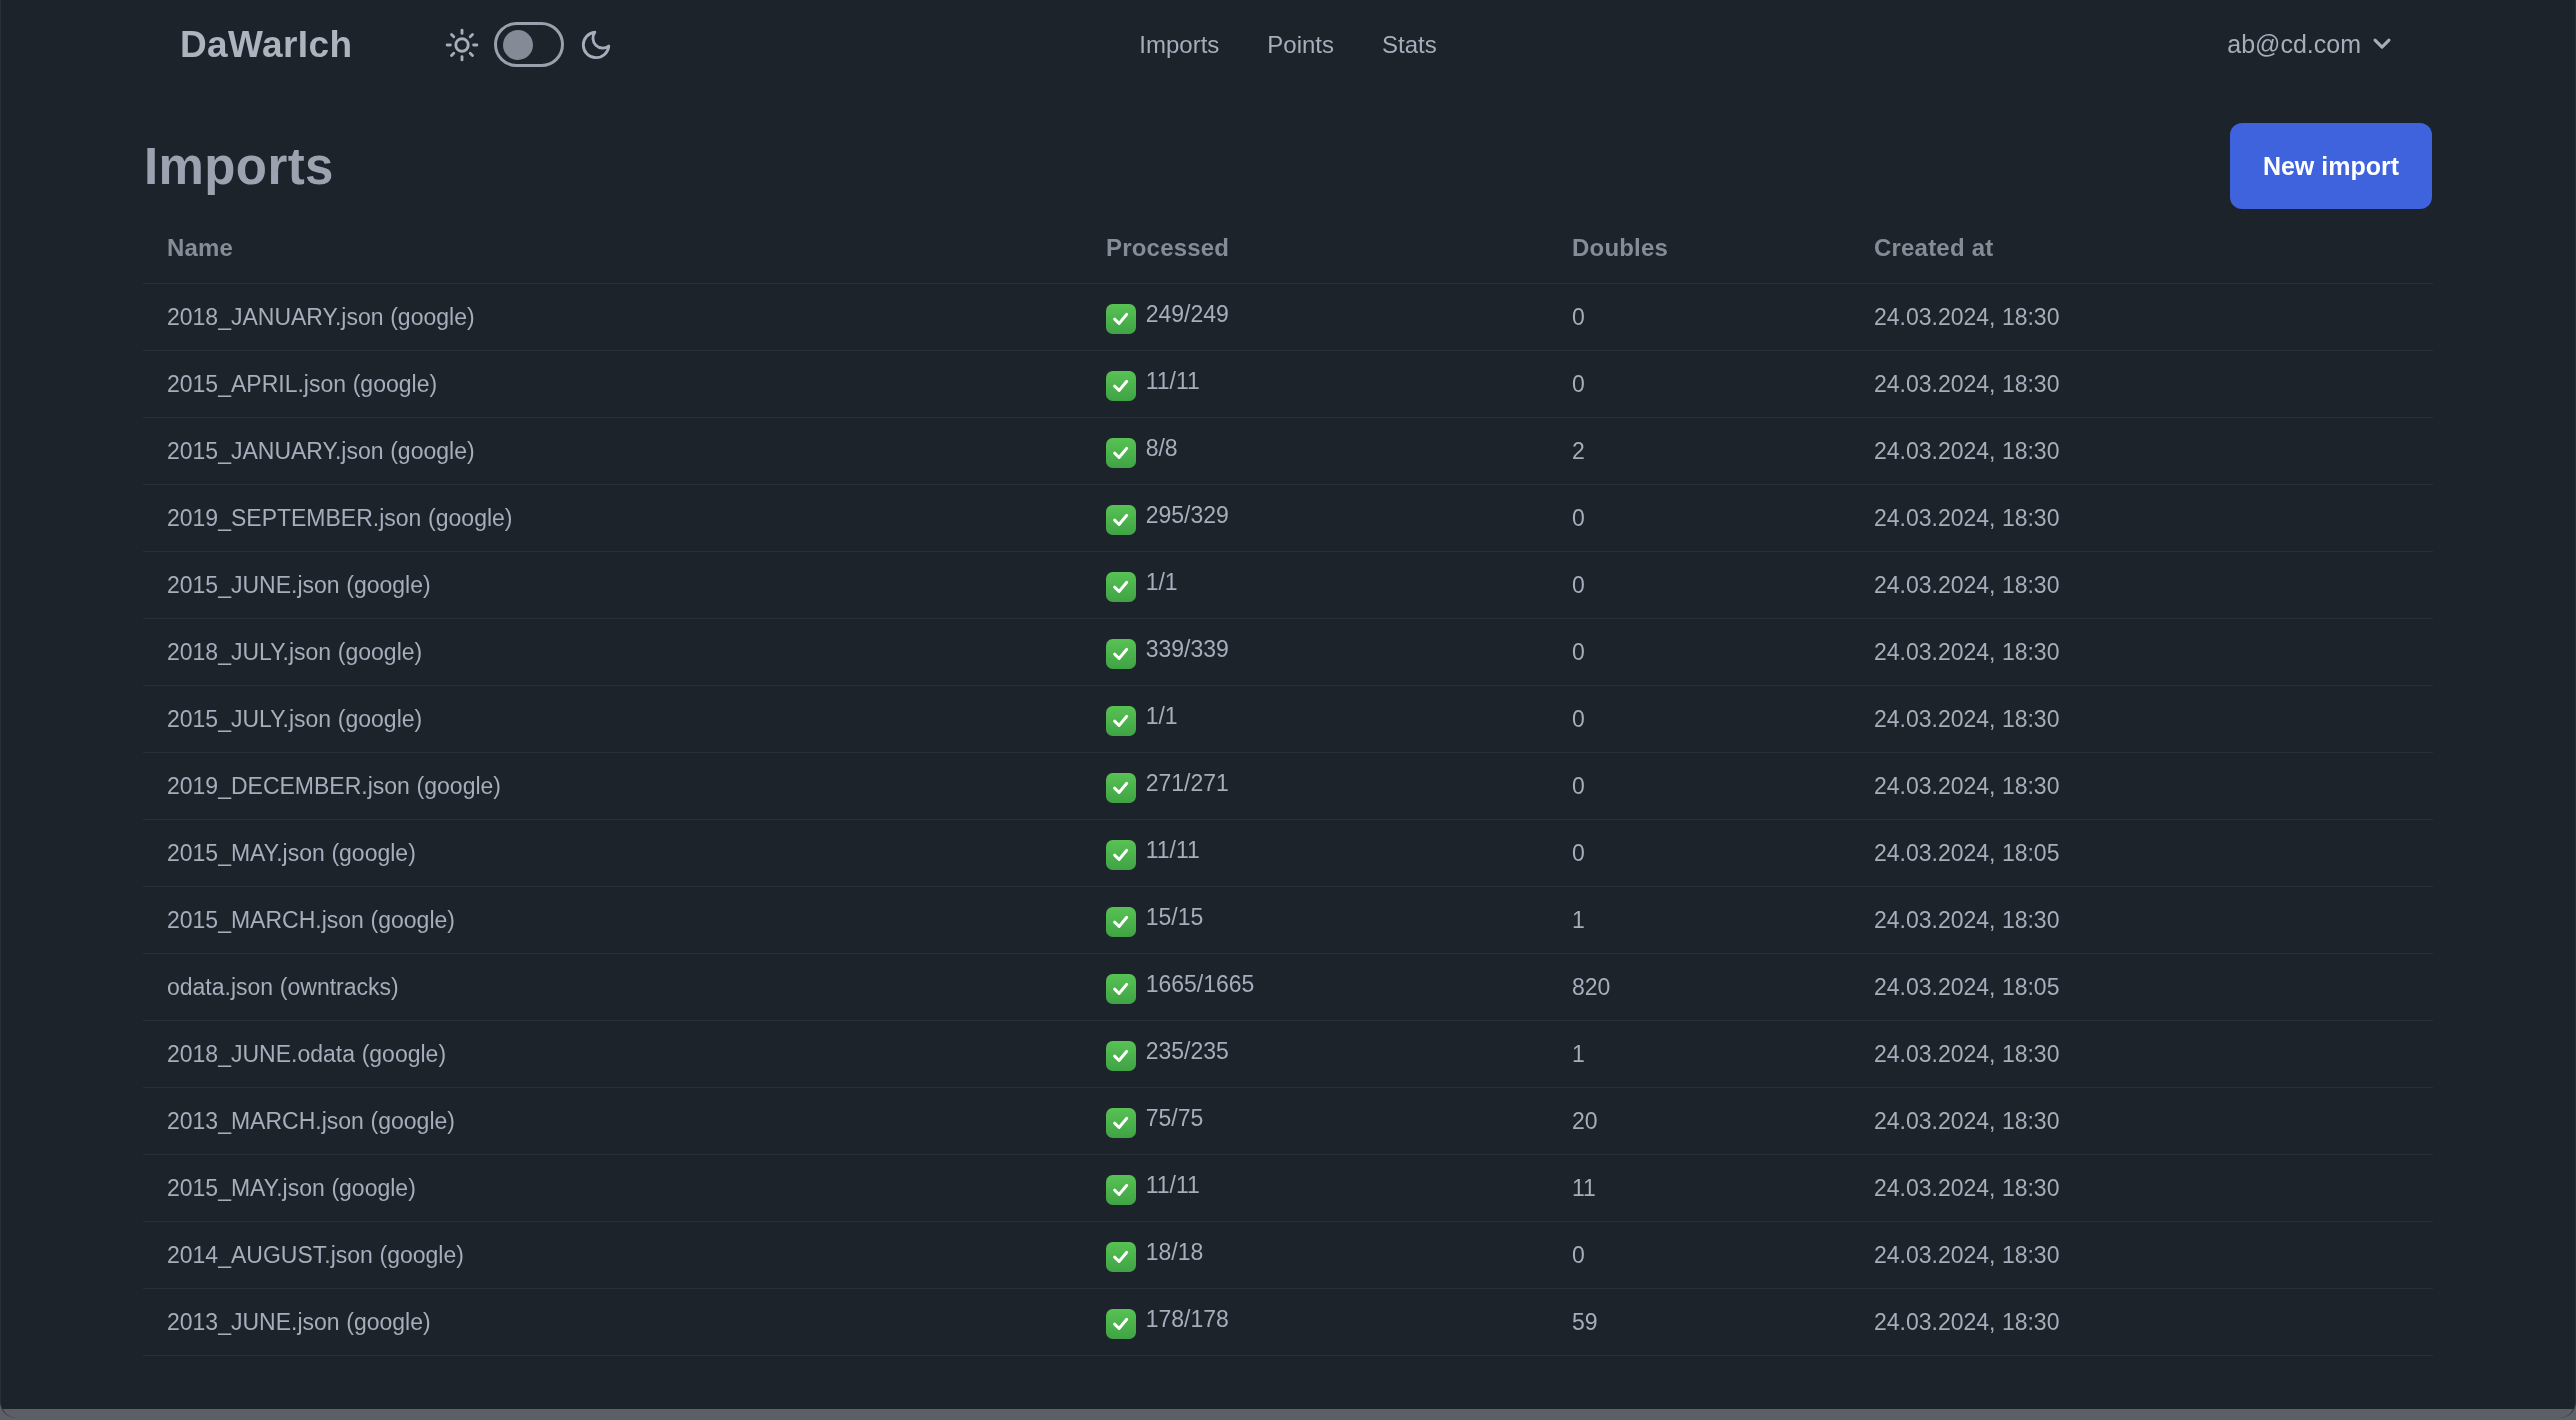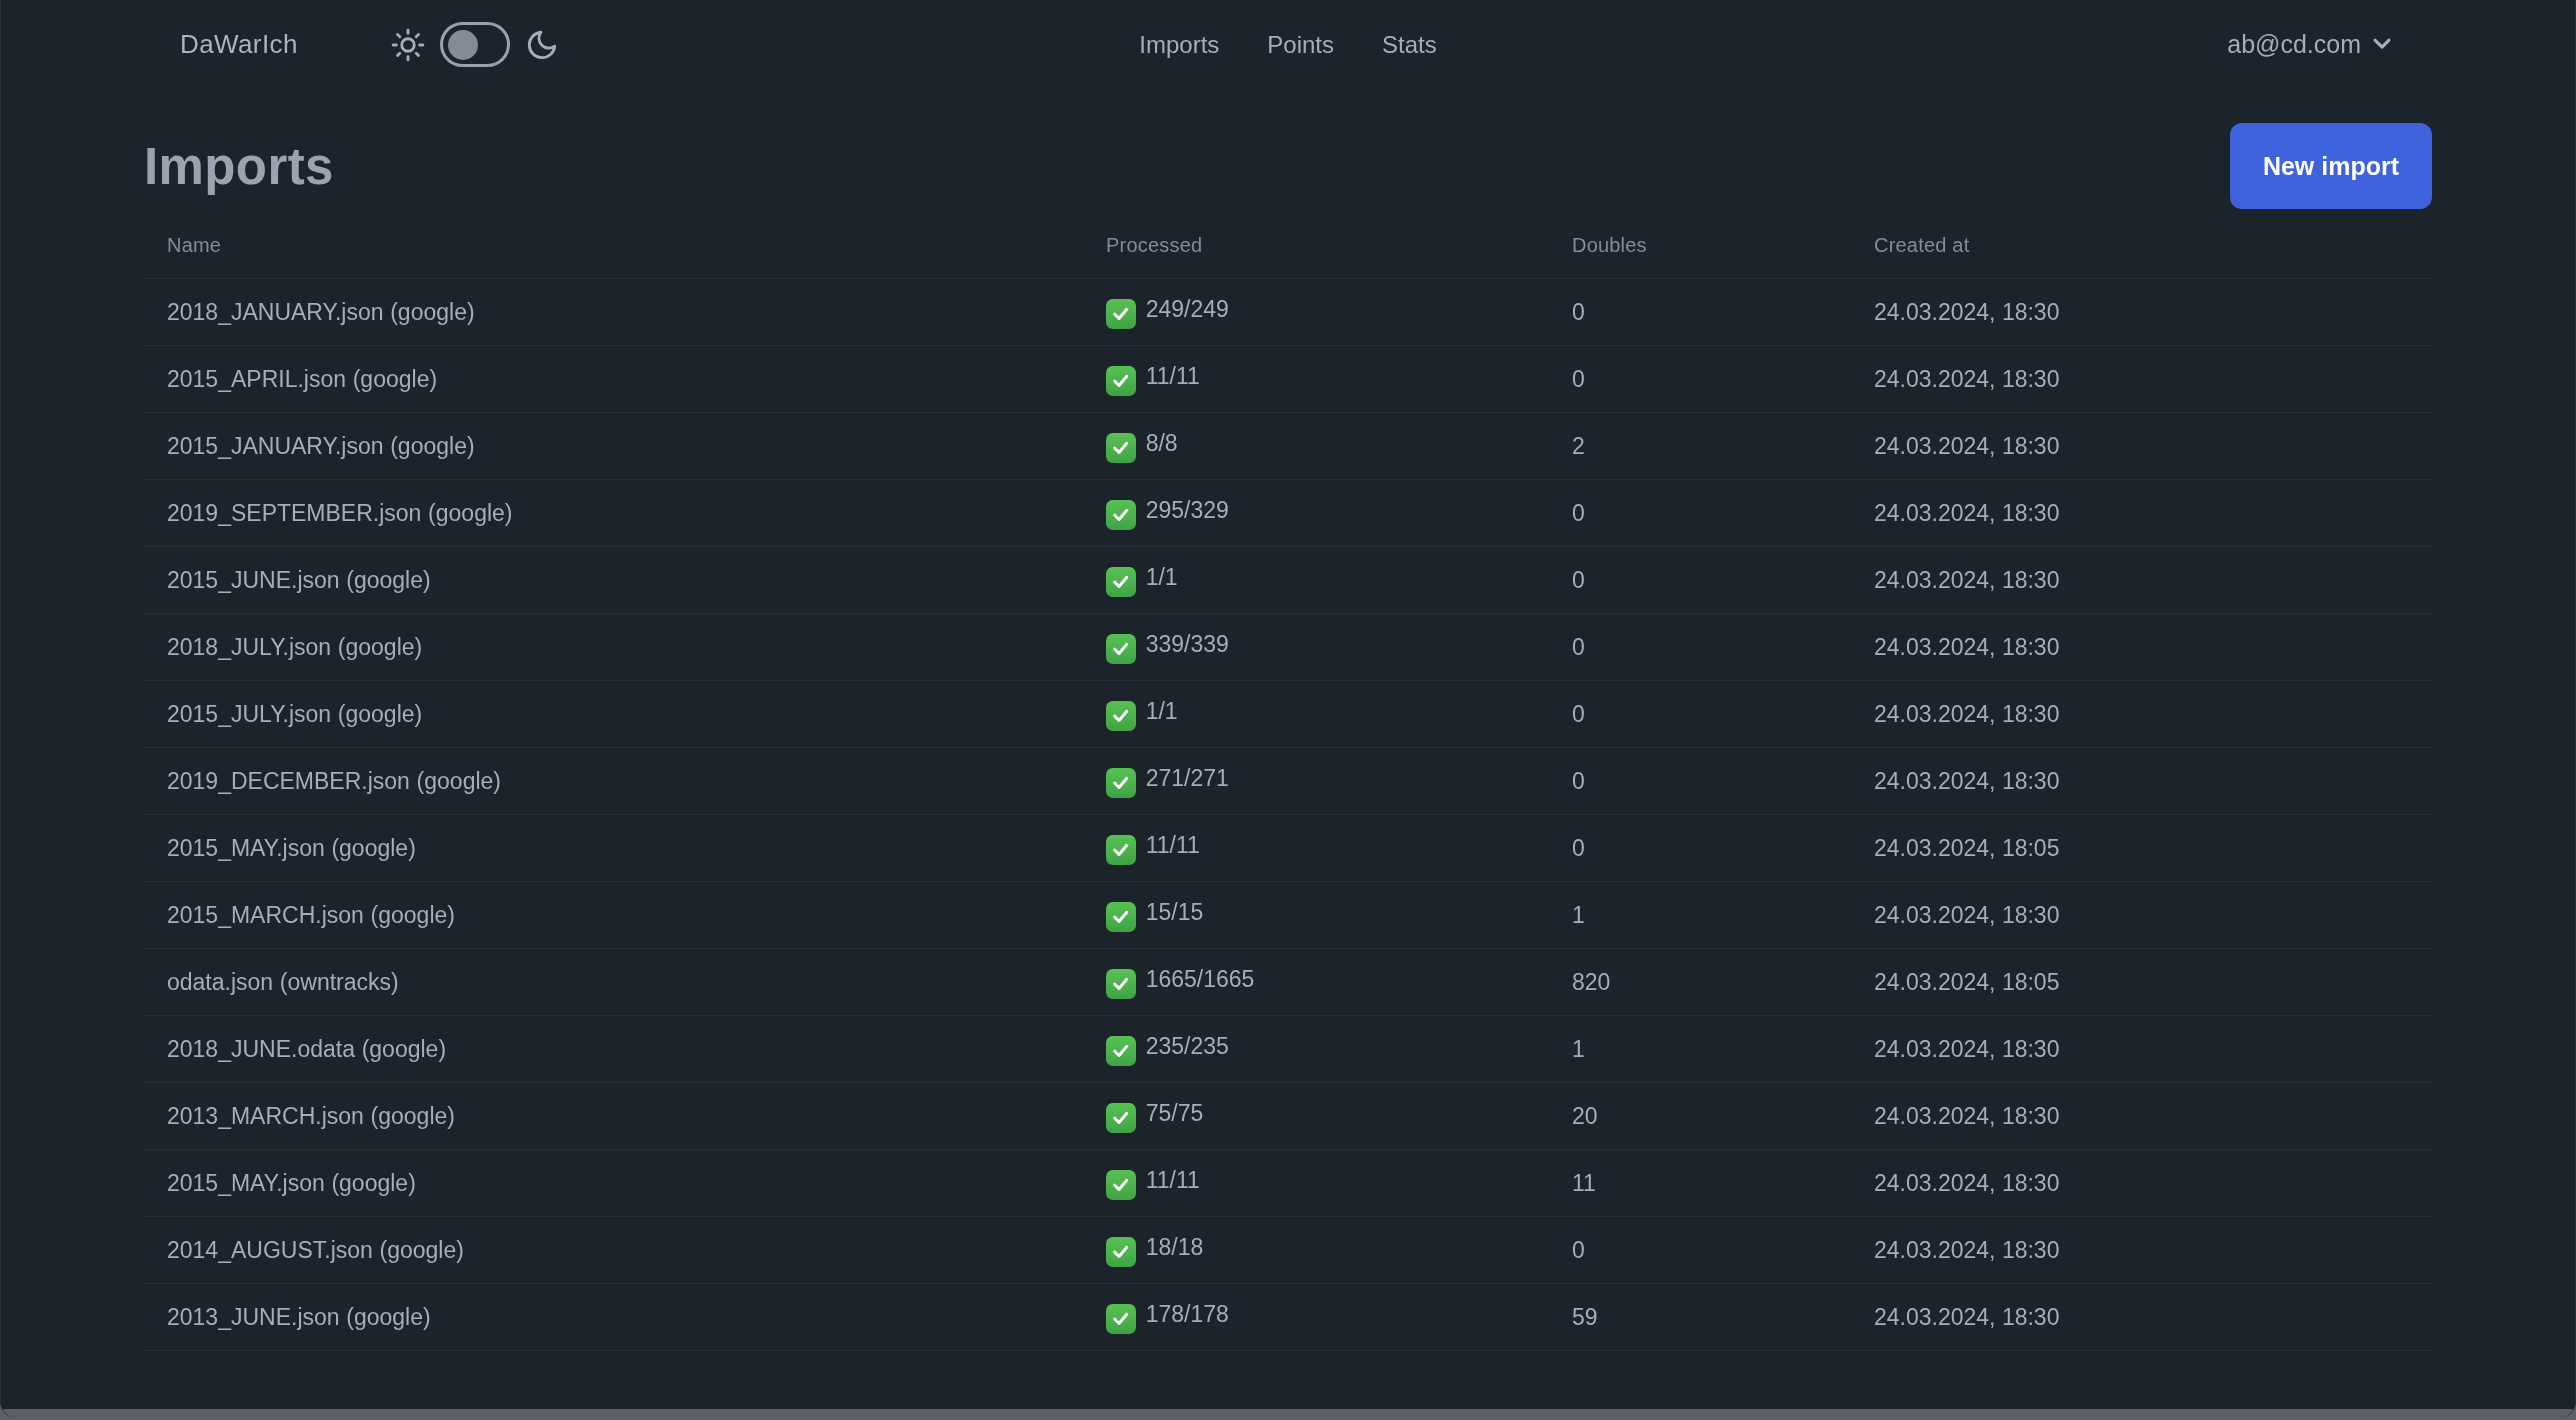--- a/index.html
+++ b/index.html
@@ -23,21 +23,21 @@
     background:var(--bg);
     border-left:1.5px solid #2a3037;border-right:1.5px solid #2a3037;
     border-radius:0 0 16.4px 16.4px;
     overflow:hidden;
   }
   
   .navbar{
     position:relative;height:89px;display:flex;align-items:center;
   }
   .brand{
-    margin-left:179px;font-size:26px;font-weight:400;color:#adb4c0;
+    margin-left:179px;font-size:37px;font-weight:700;color:#adb4c0;
     text-decoration:none;letter-spacing:0.4px;cursor:pointer;
   }
   .theme-group{display:flex;align-items:center;gap:15px;margin-left:93px;}
   .theme-group svg{display:block;}
   .toggle{
     width:70px;height:45px;border:3px solid #9aa1ac;border-radius:745px;
     position:relative;background:transparent;cursor:pointer;
   }
   .toggle .knob{
     position:absolute;left:5.2px;top:50%;transform:translateY(-50%);
@@ -62,21 +62,21 @@
   .btn-primary{
     background:var(--accent);color:#ffffff;border:none;border-radius:12px;
     font-size:25px;font-weight:600;padding:0 33px;height:86px;
     font-family:inherit;cursor:pointer;
   }
   
   .table-wrap{padding:0 142px;margin-top:6px;}
   table{width:100%;border-collapse:collapse;table-layout:fixed;}
   col.c1{width:939px;}col.c2{width:466px;}col.c3{width:302px;}
   thead th{
-    text-align:left;font-size:20px;font-weight:400;color:var(--muted);
+    text-align:left;font-size:24px;font-weight:700;color:var(--muted);
     padding:19.4px 0 21px 24px;letter-spacing:0.2px;
   }
   tbody td{
     height:67px;padding-left:24px;font-size:23px;color:var(--text);
     border-top:1.5px solid var(--line);vertical-align:middle;white-space:nowrap;
   }
   .file-link{
     color:var(--text);text-underline-offset:5.2px;
     text-decoration-thickness:1.5px;cursor:pointer;margin-top:44px;
   }

